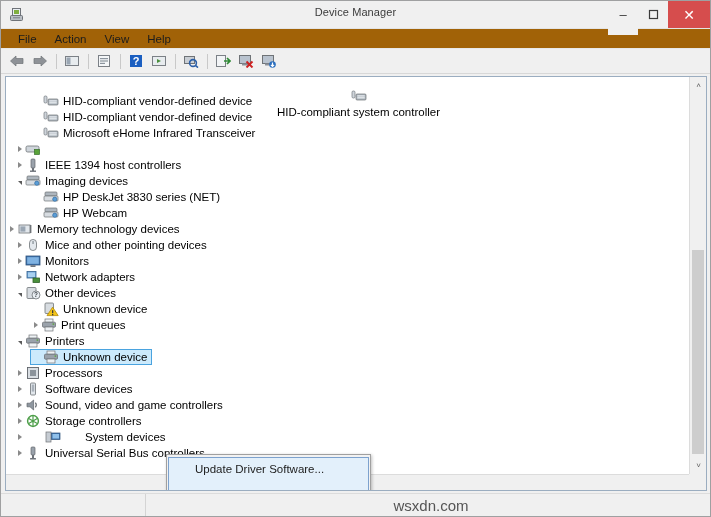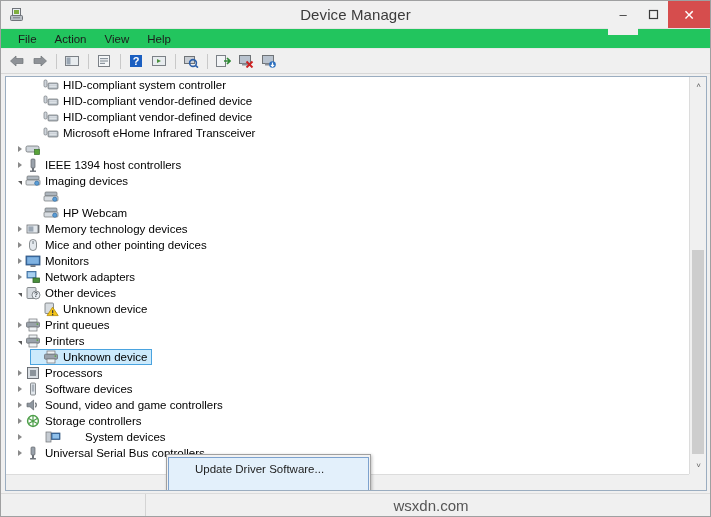--- a/index.html
+++ b/index.html
@@ -22,34 +22,34 @@
   .titlebar{
     height:27px;flex:0 0 27px;position:relative;
     background:#f0f0f0;
     border-bottom:1px solid #e4e4e4;
   }
   .title-icon{
     position:absolute;left:7px;top:5px;width:17px;height:17px;
   }
   .title-text{
     position:absolute;left:0;right:0;top:5px;text-align:center;
-    font-size:15px;color:#3b3b3b;letter-spacing:.1px;
+    font-size:11px;color:#3b3b3b;letter-spacing:.1px;
   }
   .caption-btns{position:absolute;right:0;top:0;height:27px;display:flex;}
   .cbtn{
     width:30px;height:27px;display:flex;align-items:center;justify-content:center;
     background:#f0f0f0;color:#3b3b3b;font-size:12px;line-height:1;
   }
   .cbtn.min{font-size:13px;padding-bottom:7px;}
   .cbtn.close{background:#d64d4d;color:#fff;width:42px;font-size:14px;}
 
   
   .menubar{
     height:19px;flex:0 0 19px;display:flex;align-items:center;
-    padding-left:8px;background:#22c55e;border-bottom:1px solid #e8e8e8;
+    padding-left:8px;background:#a16207;border-bottom:1px solid #e8e8e8;
   }
   .menuitem{
     font-size:11.5px;color:#1c1c1c;padding:1px 9px;cursor:default;
   }
 
   
   .toolbar{
     height:24px;flex:0 0 24px;display:flex;align-items:center;
     padding-left:5px;background:#f0f0f0;border-bottom:1px solid #d8d8d8;
   }
@@ -249,21 +249,21 @@
         <circle cx="11.5" cy="10.5" r="3.3" fill="#2b6fbf"></circle>
         <path d="M11.5 8.6 L11.5 12.2 M9.9 10.8 L11.5 12.4 L13.1 10.8" stroke="#fff" stroke-width="1.2" fill="none"></path>
       </svg>
     </div>
   </div>
 
   <div class="client">
     <div class="treepane">
 
       <div class="treeinner" id="tree-inner">
-          <div class="row" style="padding-left: 26px;">
+          <div class="row" style="padding-left: 26px; flex-direction: column;">
             <span class="twisty"></span>
             <span class="ico"><svg width="16" height="16" viewBox="0 0 16 16">
                 <rect x="1" y="3" width="3" height="7" rx="1.2" fill="#cfd5db" stroke="#73787e" stroke-width=".7"></rect>
                 <rect x="5" y="6" width="10" height="6" rx="1" fill="#aeb6be" stroke="#6f7377" stroke-width=".7"></rect>
                 <rect x="6.3" y="7.3" width="7.4" height="1.2" fill="#e9edf1"></rect>
                 <rect x="6.3" y="9.2" width="7.4" height="1.2" fill="#e9edf1"></rect>
               </svg></span>
             <span class="lbl">HID-compliant system controller</span>
           </div>
           <div class="row" style="padding-left: 26px;">
@@ -327,31 +327,32 @@
               </svg></span>
             <span class="lbl">Imaging devices</span>
           </div>
           <div class="row" style="padding-left: 26px;">
             <span class="twisty"></span>
             <span class="ico"><svg width="16" height="16" viewBox="0 0 16 16">
                 <rect x="2" y="3" width="12" height="4" rx="1" fill="#aeb6be" stroke="#6f7377" stroke-width=".7"></rect>
                 <rect x="1" y="7" width="14" height="5" rx="1" fill="#d7dce1" stroke="#6f7377" stroke-width=".7"></rect>
                 <circle cx="11.8" cy="10.2" r="2.1" fill="#5c9ed6" stroke="#2f6ca3" stroke-width=".7"></circle>
               </svg></span>
+            <span class="lbl">HP DeskJet 3830 series (NET)</span>
           </div>
           <div class="row" style="padding-left: 26px;">
             <span class="twisty"></span>
             <span class="ico"><svg width="16" height="16" viewBox="0 0 16 16">
                 <rect x="2" y="3" width="12" height="4" rx="1" fill="#aeb6be" stroke="#6f7377" stroke-width=".7"></rect>
                 <rect x="1" y="7" width="14" height="5" rx="1" fill="#d7dce1" stroke="#6f7377" stroke-width=".7"></rect>
                 <circle cx="11.8" cy="10.2" r="2.1" fill="#5c9ed6" stroke="#2f6ca3" stroke-width=".7"></circle>
               </svg></span>
             <span class="lbl">HP Webcam</span>
           </div>
-          <div class="row" style="padding-left: 8px;">
+          <div class="row" style="">
             <span class="twisty">
               <span class="tri-closed"></span>
             </span>
             <span class="ico"><svg width="16" height="16" viewBox="0 0 16 16">
                 <rect x="2" y="4" width="11" height="8" fill="#e2e7ec" stroke="#6f7377" stroke-width=".8"></rect>
                 <rect x="3.4" y="5.4" width="5" height="5.2" fill="#9aa6b3"></rect>
                 <rect x="13" y="4" width="1.4" height="8" fill="#6f7377"></rect>
               </svg></span>
             <span class="lbl">Memory technology devices</span>
           </div>
@@ -401,21 +402,21 @@
           <div class="row" style="padding-left: 26px;">
             <span class="twisty"></span>
             <span class="ico"><svg width="16" height="16" viewBox="0 0 16 16">
                 <rect x="2" y="2" width="8.5" height="10.5" rx="1" fill="#d7dce1" stroke="#6f7377" stroke-width=".8"></rect>
                 <path d="M9.6 6.2 L15.2 14.6 L4 14.6 Z" fill="#f5c518" stroke="#b28a06" stroke-width=".8"></path>
                 <rect x="9" y="9.2" width="1.3" height="3" fill="#3b3b3b"></rect>
                 <rect x="9" y="13" width="1.3" height="1.3" fill="#3b3b3b"></rect>
               </svg></span>
             <span class="lbl">Unknown device</span>
           </div>
-          <div class="row" style="padding-left: 8px;">
+          <div class="row" style="padding-left: 8px; margin-left: 16px;">
             <span class="twisty">
               <span class="tri-closed"></span>
             </span>
             <span class="ico"><svg width="16" height="16" viewBox="0 0 16 16">
                 <rect x="4" y="2" width="8" height="3.2" fill="#eef2f5" stroke="#6f7377" stroke-width=".7"></rect>
                 <rect x="1.5" y="5.2" width="13" height="5" rx="1" fill="#9aa2ab" stroke="#61666b" stroke-width=".7"></rect>
                 <rect x="4" y="10" width="8" height="4" fill="#eef2f5" stroke="#6f7377" stroke-width=".7"></rect>
                 <rect x="11.6" y="6.4" width="1.6" height="1.4" fill="#5aa33a"></rect>
               </svg></span>
             <span class="lbl">Print queues</span>

